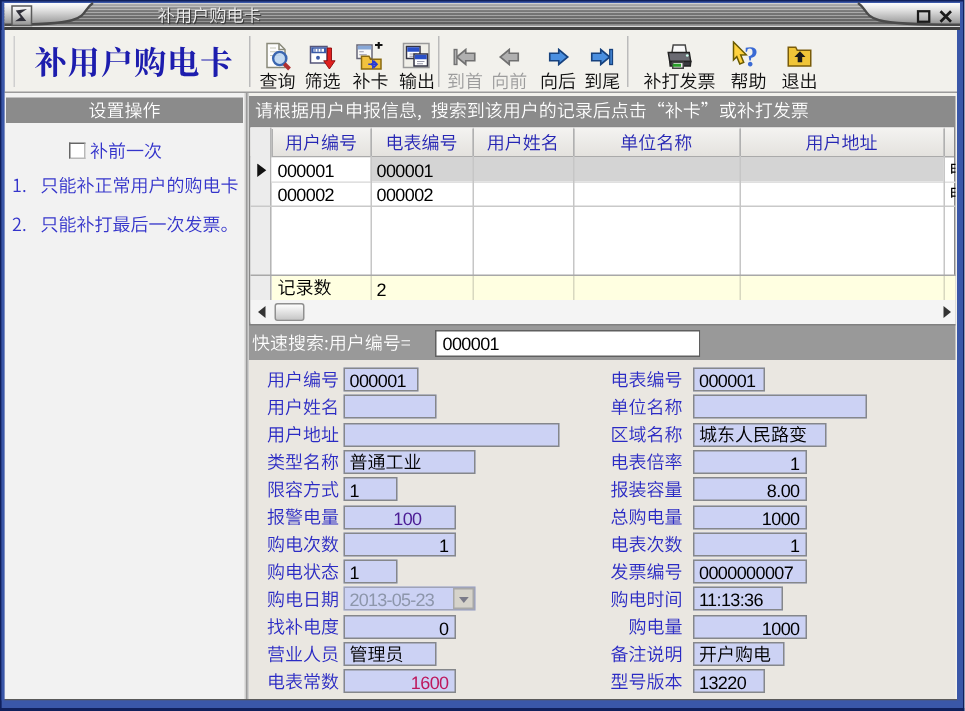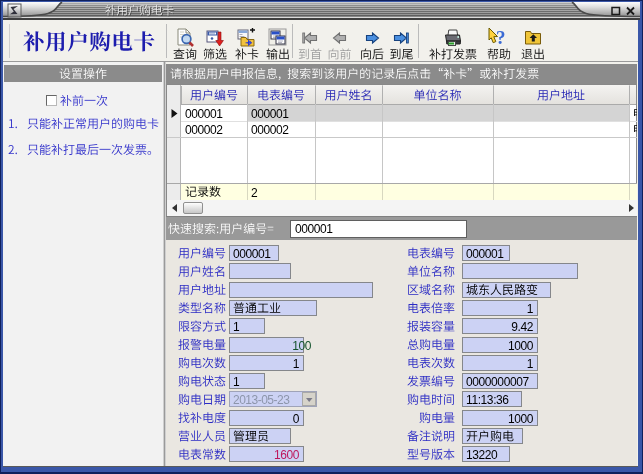--- a/index.html
+++ b/index.html
@@ -75,23 +75,23 @@
 <div style="position:absolute;left:229px;top:263.3px;width:62px;height:16px;background:#ccd2f4;border:1px solid #85878b;box-sizing:border-box"></div>
 <div style="position:absolute;left:462px;top:263.3px;width:116px;height:16px;background:#ccd2f4;border:1px solid #85878b;box-sizing:border-box"></div>
 <div style="position:absolute;left:229px;top:281.6px;width:144px;height:16px;background:#ccd2f4;border:1px solid #85878b;box-sizing:border-box"></div>
 <div style="position:absolute;left:462px;top:281.6px;width:89px;height:16px;background:#ccd2f4;border:1px solid #85878b;box-sizing:border-box"></div>
 <div style="position:absolute;left:229px;top:299.9px;width:88px;height:16px;background:#ccd2f4;border:1px solid #85878b;box-sizing:border-box"></div>
 <div style="position:absolute;left:462px;top:299.9px;width:76px;height:16px;background:#ccd2f4;border:1px solid #85878b;box-sizing:border-box"></div>
 <div style="position:absolute;left:462px;top:301.9px;width:71px;text-align:right;font:12px 'Liberation Sans',sans-serif;color:#000;letter-spacing:-0.4px">1</div>
 <div style="position:absolute;left:229px;top:318.2px;width:36px;height:16px;background:#ccd2f4;border:1px solid #85878b;box-sizing:border-box"></div>
 <div style="position:absolute;left:233px;top:320.2px;font:12px 'Liberation Sans',sans-serif;color:#000;letter-spacing:-0.4px">1</div>
 <div style="position:absolute;left:462px;top:318.2px;width:76px;height:16px;background:#ccd2f4;border:1px solid #85878b;box-sizing:border-box"></div>
-<div style="position:absolute;left:462px;top:320.2px;width:71px;text-align:right;font:12px 'Liberation Sans',sans-serif;color:#000;letter-spacing:-0.4px">9.42</div>
+<div style="position:absolute;left:462px;top:320.2px;width:71px;text-align:right;font:12px 'Liberation Sans',sans-serif;color:#000;letter-spacing:-0.4px">8.00</div>
 <div style="position:absolute;left:229px;top:336.5px;width:75px;height:16px;background:#ccd2f4;border:1px solid #85878b;box-sizing:border-box"></div>
-<div style="position:absolute;left:229px;top:338.5px;width:82px;text-align:right;font:12px 'Liberation Sans',sans-serif;color:#14532d;letter-spacing:-0.4px">100</div>
+<div style="position:absolute;left:229px;top:338.5px;width:52px;text-align:right;font:12px 'Liberation Sans',sans-serif;color:#4c1d95;letter-spacing:-0.4px">100</div>
 <div style="position:absolute;left:462px;top:336.5px;width:76px;height:16px;background:#ccd2f4;border:1px solid #85878b;box-sizing:border-box"></div>
 <div style="position:absolute;left:462px;top:338.5px;width:71px;text-align:right;font:12px 'Liberation Sans',sans-serif;color:#000;letter-spacing:-0.4px">1000</div>
 <div style="position:absolute;left:229px;top:354.8px;width:75px;height:16px;background:#ccd2f4;border:1px solid #85878b;box-sizing:border-box"></div>
 <div style="position:absolute;left:229px;top:356.8px;width:70px;text-align:right;font:12px 'Liberation Sans',sans-serif;color:#000;letter-spacing:-0.4px">1</div>
 <div style="position:absolute;left:462px;top:354.8px;width:76px;height:16px;background:#ccd2f4;border:1px solid #85878b;box-sizing:border-box"></div>
 <div style="position:absolute;left:462px;top:356.8px;width:71px;text-align:right;font:12px 'Liberation Sans',sans-serif;color:#000;letter-spacing:-0.4px">1</div>
 <div style="position:absolute;left:229px;top:373.1px;width:36px;height:16px;background:#ccd2f4;border:1px solid #85878b;box-sizing:border-box"></div>
 <div style="position:absolute;left:233px;top:375.1px;font:12px 'Liberation Sans',sans-serif;color:#000;letter-spacing:-0.4px">1</div>
 <div style="position:absolute;left:462px;top:373.1px;width:76px;height:16px;background:#ccd2f4;border:1px solid #85878b;box-sizing:border-box"></div>
 <div style="position:absolute;left:466px;top:375.1px;font:12px 'Liberation Sans',sans-serif;color:#000;letter-spacing:-0.4px">0000000007</div>

